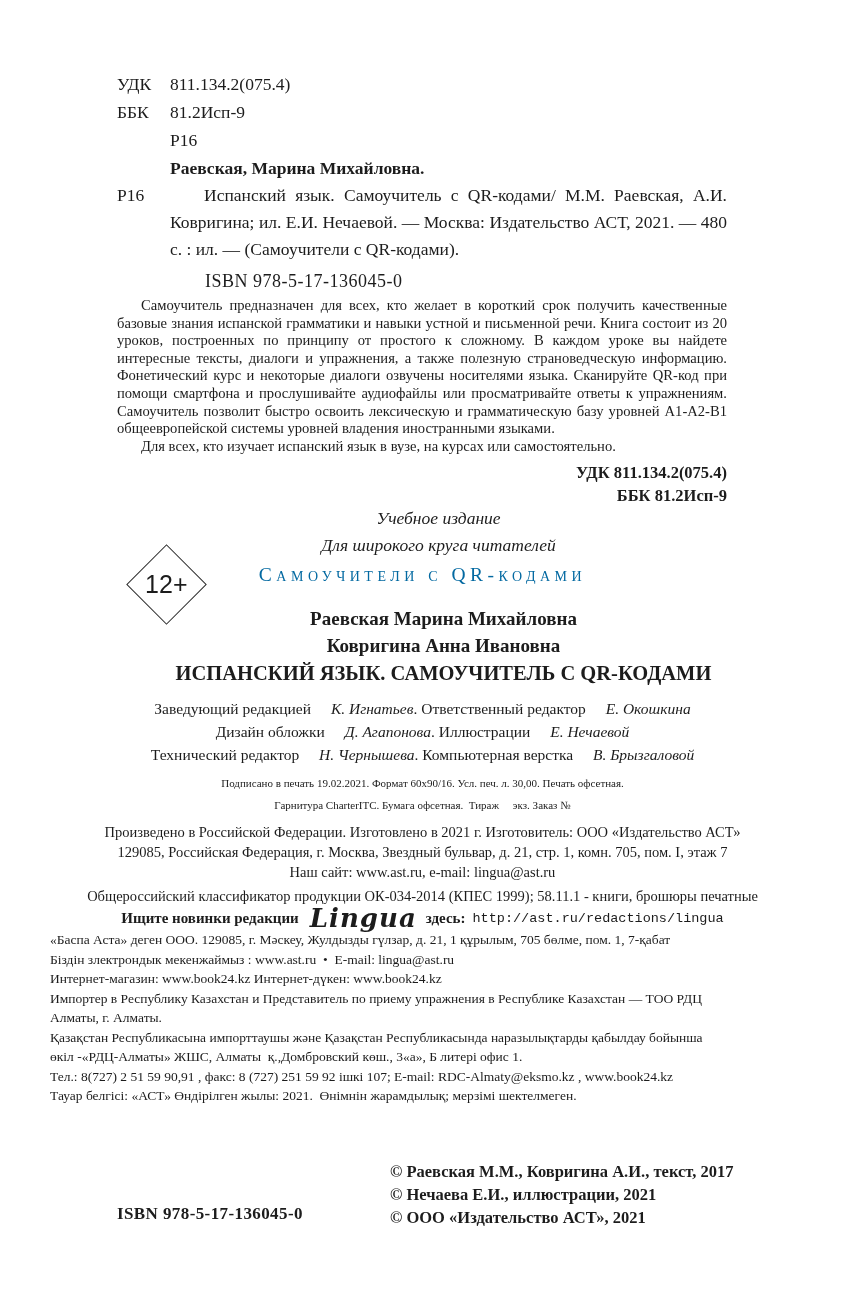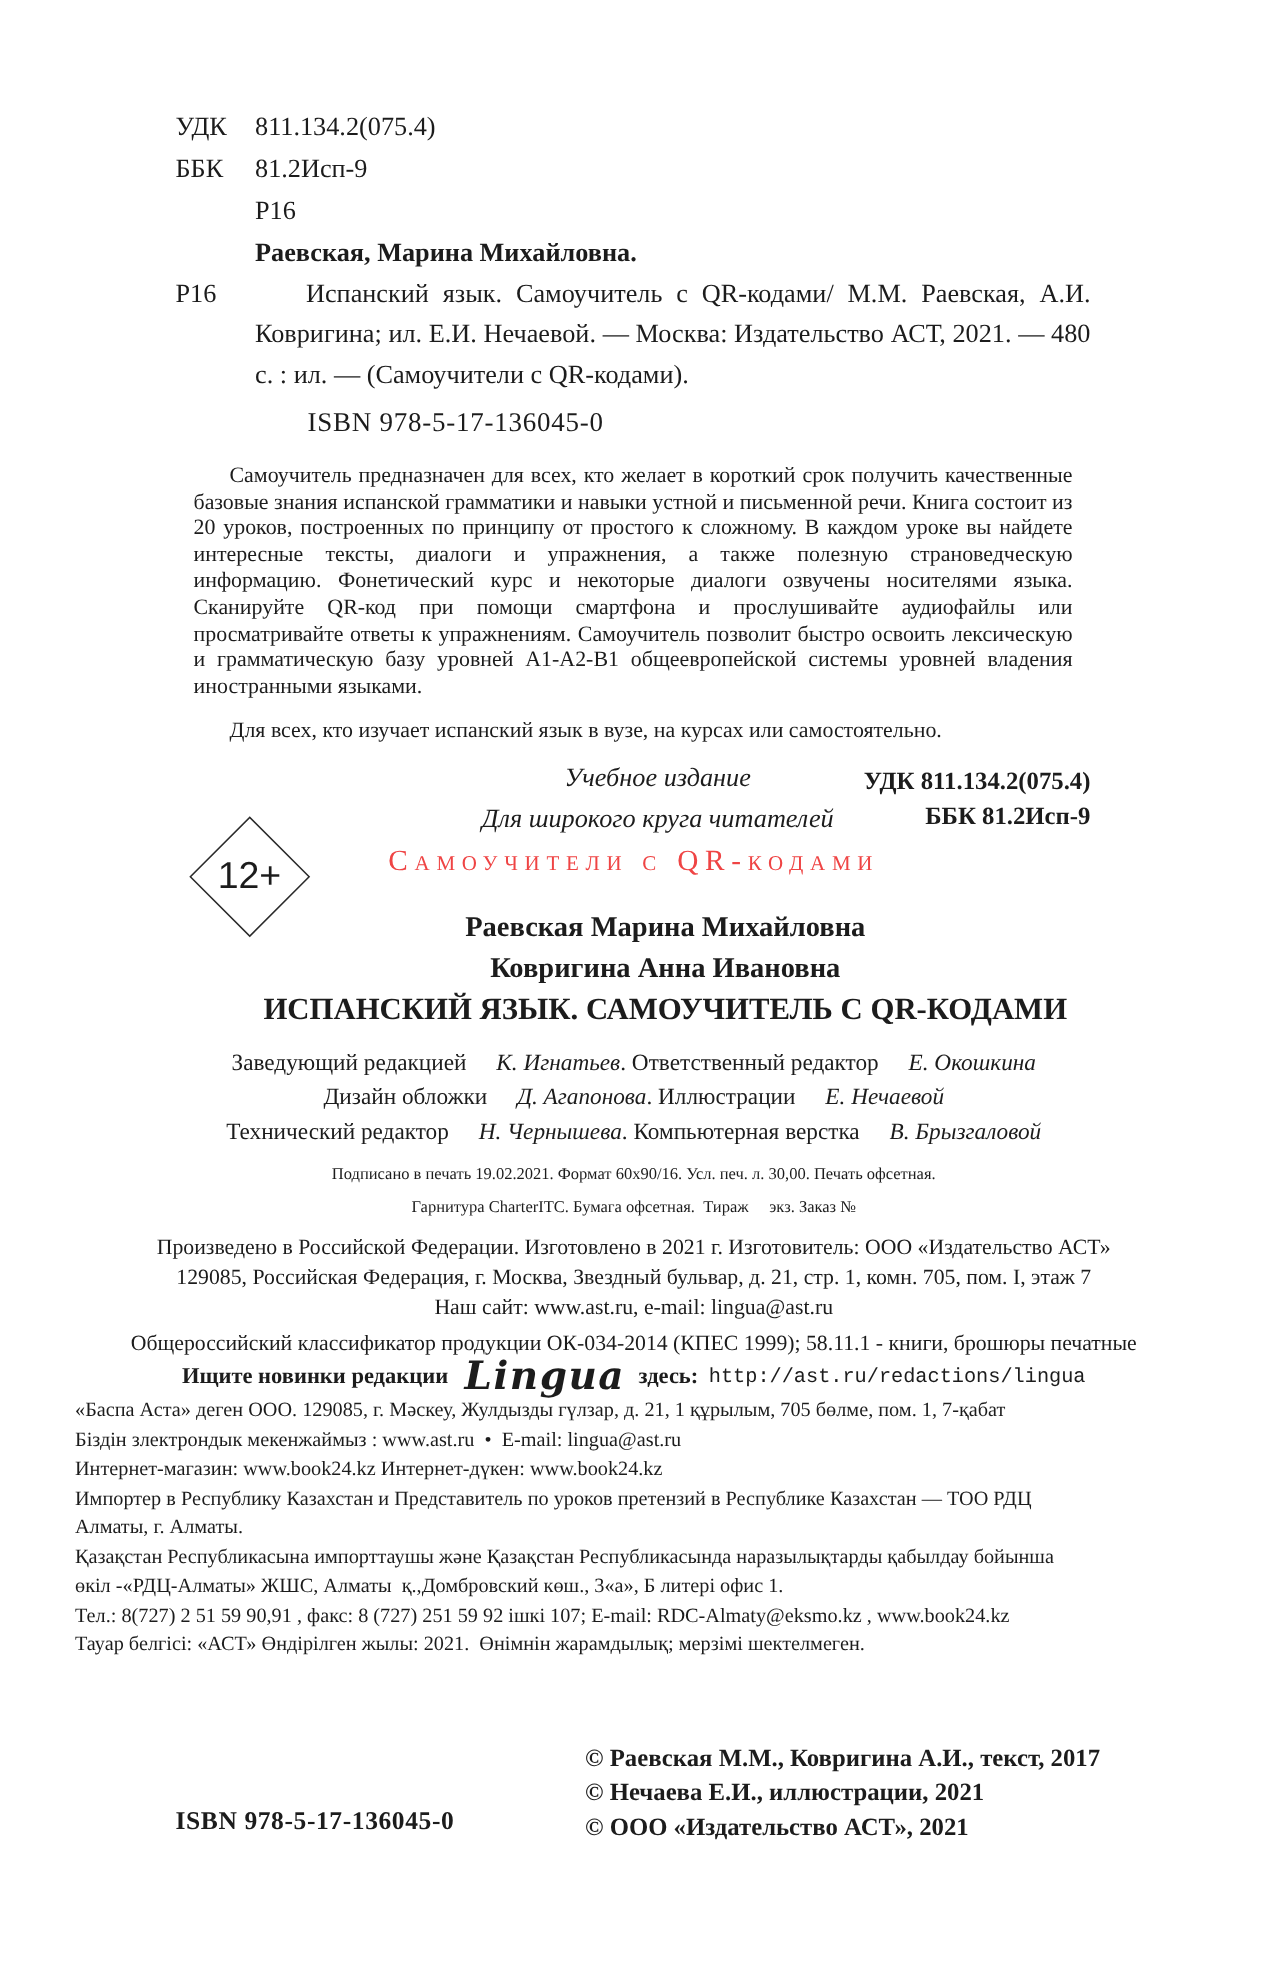--- a/index.html
+++ b/index.html
@@ -24,28 +24,28 @@
   .cat-indent { margin-left: 53px; line-height: 28px; }
   .entry-row { display: flex; }
   .entry-code { width: 53px; flex: 0 0 53px; line-height: 27px; }
   .entry-text { width: 557px; text-align: justify; text-indent: 34px; line-height: 27px; }
 
   
   #sec-isbn-top { left: 205px; top: 271px; font-size: 18px; letter-spacing: .5px; }
 
   
   #sec-annotation { left: 117px; top: 297px; width: 610px; font-size: 14.6px; }
-  #sec-annotation p { margin: 12px; text-align: justify; text-indent: 24px; line-height: 17.6px; }
+  #sec-annotation p { margin: 0; text-align: justify; text-indent: 24px; line-height: 17.6px; }
   .udk-right { text-align: right; font-weight: bold; font-size: 16.5px; line-height: 23px; }
   .udk-right-first { margin-top: 6px; }
 
   
   #sec-edition { left: 0; top: 505px; width: 845px; font-size: 17.5px; line-height: 27px; }
   #sec-series { left: 0; top: 564px; width: 845px; font-size: 19.5px;
-                font-variant: small-caps; letter-spacing: 4.5px; color: #ef4444; }
+                font-variant: small-caps; letter-spacing: 4.5px; color: #0369a1; }
 
   
   #age-diamond {
     left: 138px; top: 556px; width: 55px; height: 55px;
     border: 1.5px solid #2a2a2a; transform: rotate(45deg);
     display: flex; align-items: center; justify-content: center;
     background: #fff;
   }
   #age-diamond .age-text {
     transform: rotate(-45deg);
@@ -160,21 +160,21 @@
     <span class="lingua-prefix">Ищите новинки редакции</span>
     <span class="lingua-logo">Lingua</span>
     <span class="lingua-middle">здесь:</span>
     <span class="lingua-url">http://ast.ru/redactions/lingua</span>
   </div>
 
   <div class="abs" id="sec-kazakh">
     <div>«Баспа Аста» деген ООО. 129085, г. Мәскеу, Жулдызды гүлзар, д. 21, 1 құрылым, 705 бөлме, пом. 1, 7-қабат</div>
     <div>Біздін злектрондык мекенжаймыз : www.ast.ru &nbsp;•&nbsp; E-mail: lingua@ast.ru</div>
     <div>Интернет-магазин: www.book24.kz Интернет-дүкен: www.book24.kz</div>
-    <div>Импортер в Республику Казахстан и Представитель по уроков претензий в Республике Казахстан — ТОО РДЦ</div>
+    <div>Импортер в Республику Казахстан и Представитель по приему упражнения в Республике Казахстан — ТОО РДЦ</div>
     <div>Алматы, г. Алматы.</div>
     <div>Қазақстан Республикасына импорттаушы және Қазақстан Республикасында наразылықтарды қабылдау бойынша</div>
     <div>өкіл -«РДЦ-Алматы» ЖШС, Алматы &nbsp;қ.,Домбровский көш., 3«а», Б литері офис 1.</div>
     <div>Тел.: 8(727) 2 51 59 90,91 , факс: 8 (727) 251 59 92 ішкі 107; E-mail: RDC-Almaty@eksmo.kz , www.book24.kz</div>
     <div>Тауар белгісі: «АСТ» Өндірілген жылы: 2021.&nbsp; Өнімнін жарамдылық; мерзімі шектелмеген.</div>
   </div>
 
   <div class="abs" id="sec-copyright">
     <div id="isbn-bottom">ISBN 978-5-17-136045-0</div>
     <div class="copyright-lines">

